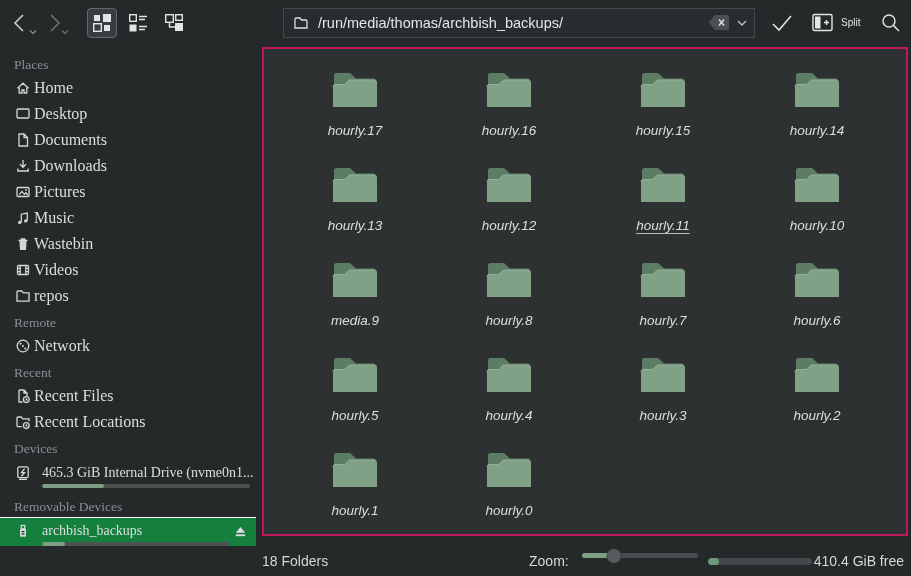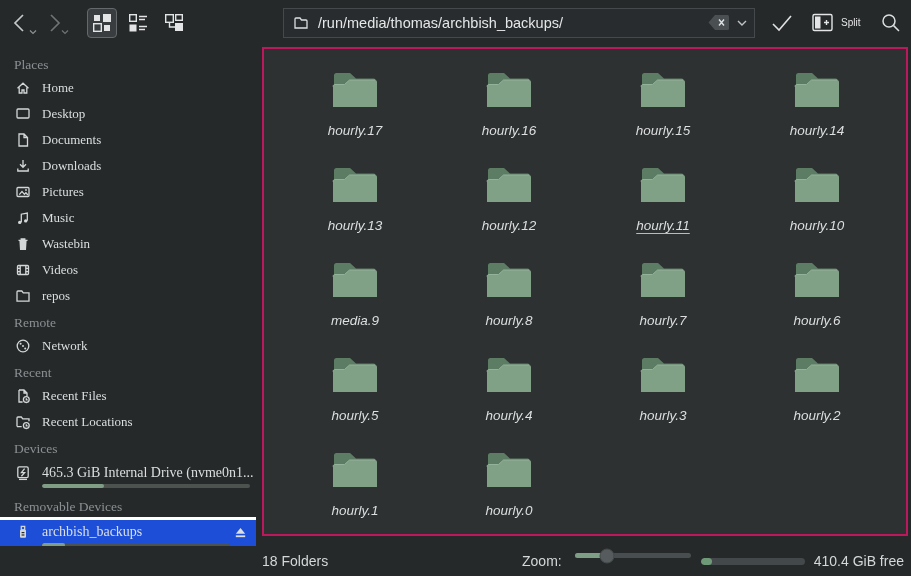--- a/index.html
+++ b/index.html
@@ -26,50 +26,50 @@
   .urlbar .ddown { cursor:pointer; display:flex; }
   .tb-icon { display:flex; align-items:center; justify-content:center; cursor:pointer; padding:3px; }
   .check { margin-left:12px; }
   .splitbtn { display:flex; align-items:center; gap:7px; margin-left:14px; cursor:pointer; }
   .splitbtn span { font-size:10px; color:#e3e5e6; }
   .searchbtn { margin-left:16px; }
   
   .body { display:flex; height: 501px; }
   .sidebar { width:256px; flex:0 0 256px; padding-top:6px; overflow:hidden;font-family:Liberation Serif, serif; }
   .sb-header { font-size:13.5px; color:#8b9093; padding:6px 0 5px 14px; height:24px; }
-  .sb-item { height:26px; display:flex; align-items:center; padding-left:14px; gap:11px;
-    font-size:13px; color:#dcdfe0; cursor:pointer; white-space:nowrap; }
+  .sb-item { height:26px; display:flex; align-items:center; padding-left:14px; gap:3px;
+    font-size:16px; color:#dcdfe0; cursor:pointer; white-space:nowrap; }
   .sb-item .sb-icon { width:17px; height:17px; display:flex; align-items:center; justify-content:center; flex:0 0 17px; }
   .sb-device { height:34px; display:flex; flex-direction:column; justify-content:center; cursor:pointer; }
   .sb-device .dev-row { display:flex; align-items:center; padding-left:14px; gap:11px; font-size:14px; white-space:nowrap; }
   .sb-device .dev-row .sb-icon { width:17px; height:17px; flex:0 0 17px; display:flex; align-items:center; justify-content:center; }
   .sb-device .dev-label { flex:1; overflow:hidden; white-space:nowrap; }
   .sb-device .cap-track { height:4px; background:#4c524e; border-radius:2px; margin:3px 6px 0 42px; overflow:hidden; }
   .sb-device.selected .cap-track { margin-right:26px; }
   .sb-device .cap-fill { height:100%; background:#7f9e85; border-radius:2px; }
-  .sb-device.selected { background:#1d4ed8; border-top:3px solid #ffffff; border-bottom:1px solid #3a473e; }
+  .sb-device.selected { background:#15803d; border-top:1px solid #ffffff; border-bottom:1px solid #3a473e; }
   .eject { margin-right:8px; cursor:pointer; display:flex; }
   
   .main { flex:1; padding: 2px 6px 10px 6px; }
   .view { height:100%; border:2px solid #be185d; background:#2e3132;
     display:grid; grid-template-columns: repeat(4, 154px); grid-auto-rows: 95px;
     padding: 11px 12px 0 14px; align-content:start; overflow:hidden;font-style:italic; }
   .folder-item { display:flex; flex-direction:column; align-items:center; padding-top:9px; cursor:pointer; }
   .folder-item svg { display:block; }
   .folder-label { margin-top:12px; font-size:13.5px; color:#dddfe0; line-height:16px; }
   .folder-item.hovered .folder-label { text-decoration: underline; text-decoration-color:#b9bcbd; text-underline-offset:3px; }
   
   .statusbar { height:30px; display:flex; align-items:center; padding-left:262px; padding-right:7px; font-size:14px; color:#d5d8d9; }
   .sb-count { }
   .zoom-group { margin-left:auto; display:flex; align-items:flex-start; gap:13px; }
   .zoom-track { width:116px; height:5px; background:#484d4f; border-radius:3px; position:relative; cursor:pointer; }
   .zoom-fill { position:absolute; left:0; top:0; height:5px; background:#7e9e85; border-radius:3px; }
   .zoom-handle { position:absolute; top:50%; width:15px; height:15px; border-radius:50%;
     background:#565b5d; border:1px solid #434849; transform:translate(-50%,-50%); cursor:grab; }
-  .free-group { display:flex; align-items:center; gap:9px; margin-left:10px; }
+  .free-group { display:flex; align-items:center; gap:2px; margin-left:10px; }
   .free-track { width:104px; height:7px; background:#43484a; border-radius:4px; position:relative; overflow:hidden; }
   .free-fill { height:100%; background:#6f9a78; border-radius:4px; }
 </style>
 </head>
 <body>
 
 <div class="window">
 
   <div class="toolbar">
     <div class="navbtn">

